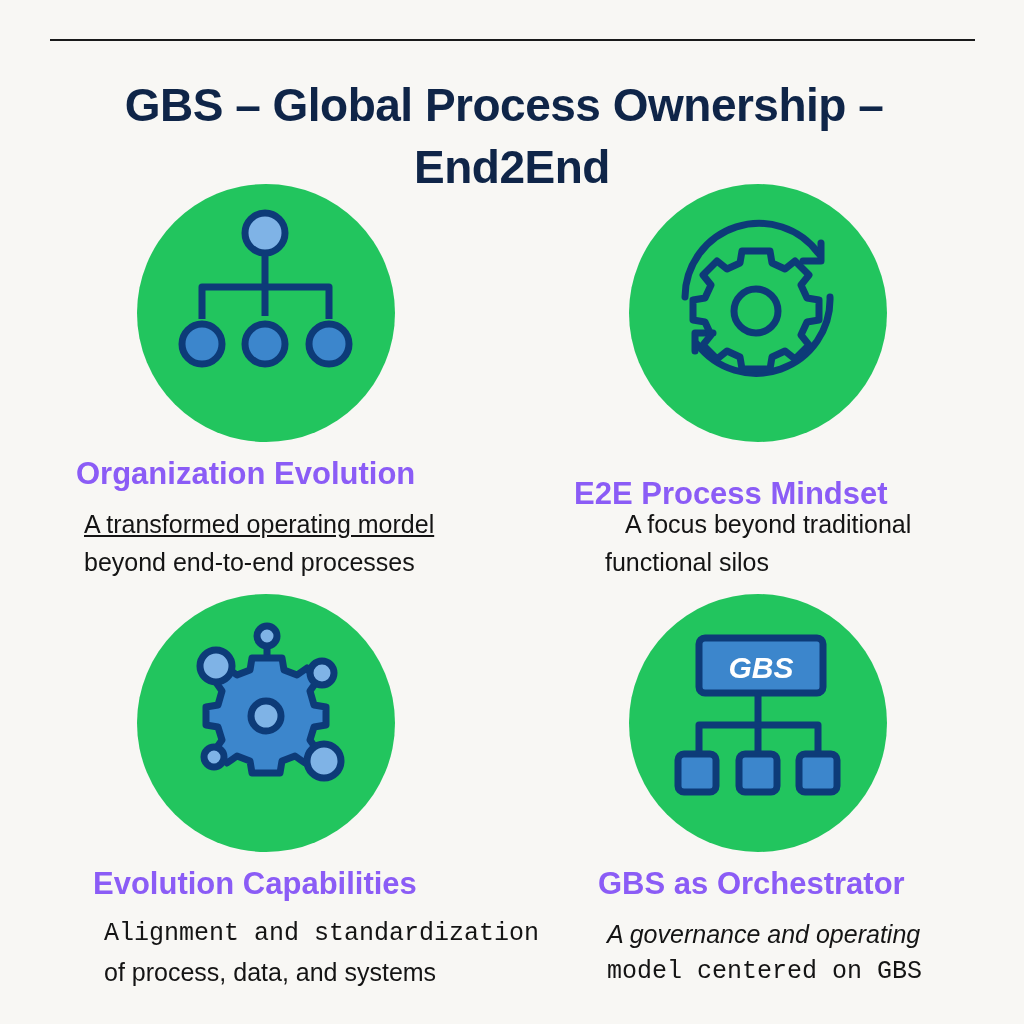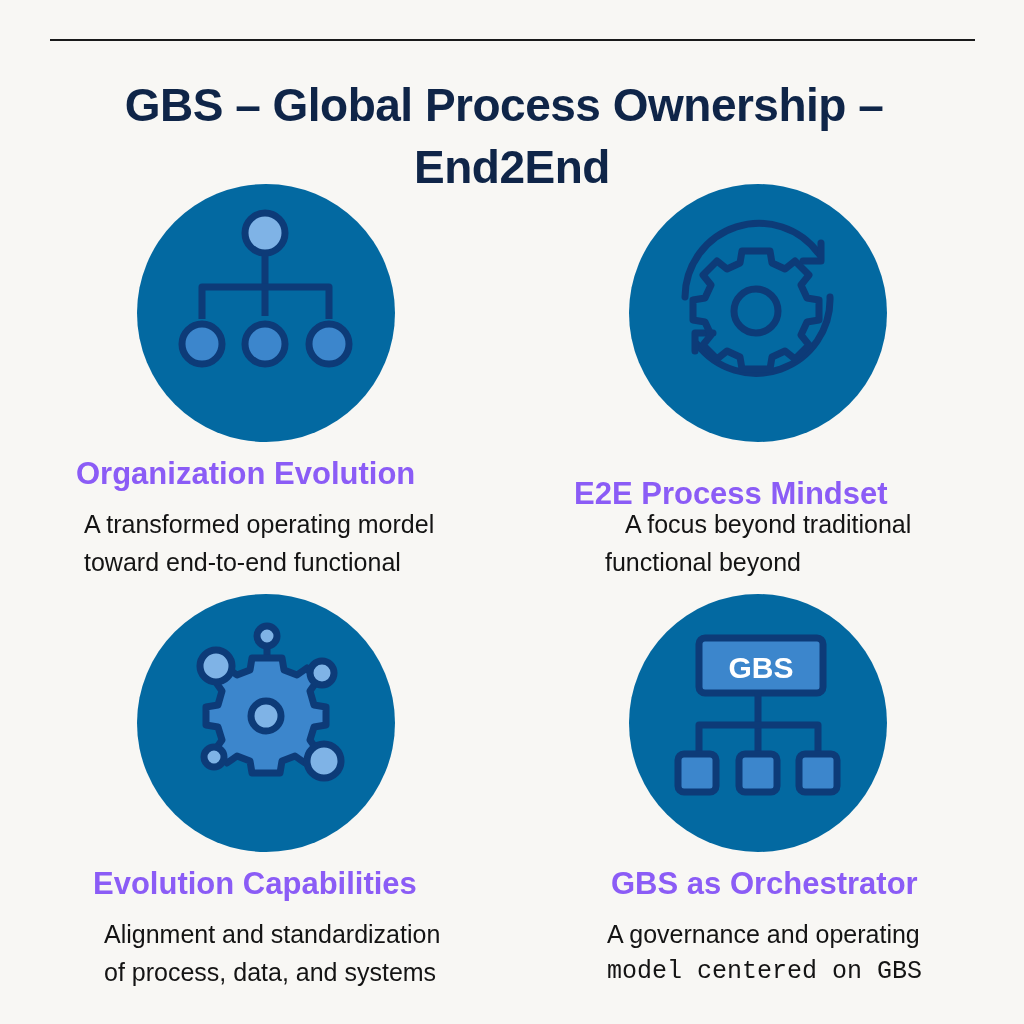--- a/index.html
+++ b/index.html
@@ -8,21 +8,21 @@
     font-family: "Liberation Sans", "DejaVu Sans", sans-serif;
   }
   .rule { position:absolute; left:50px; top:39px; width:925px; height:2px; background:#1a1a1a; }
   .title {
     position:absolute; left:0; width:1024px; text-align:center; color:#0f2548;
     font-weight:bold; font-size:46px; line-height:54px; letter-spacing:-0.5px;
   }
   .t1 { top:78px; left:-8px; }
   .t2 { top:140px; left:0; }
   .circle {
-    position:absolute; width:258px; height:258px; border-radius:50%; background:#0369a1;
+    position:absolute; width:258px; height:258px; border-radius:50%; background:#22c55e;font-style:italic;
   }
   .circle svg { position:absolute; left:0; top:0; width:258px; height:258px; }
   .head {
     position:absolute; color:#8b5cf6; font-weight:bold; font-size:31px; line-height:36px; white-space:nowrap;
   }
   .desc {
     position:absolute; color:#141414; font-size:25px; line-height:38px; white-space:nowrap;
   }
 </style>
 </head>
@@ -39,69 +39,69 @@
       <circle cx="128" cy="49" r="20" fill="#7fb3e6"></circle>
       <line x1="128" y1="69" x2="128" y2="132"></line>
       <polyline points="65,135 65,103 192,103 192,135"></polyline>
       <circle cx="65" cy="160" r="20" fill="#3c86cc"></circle>
       <circle cx="128" cy="160" r="20" fill="#3c86cc"></circle>
       <circle cx="192" cy="160" r="20" fill="#3c86cc"></circle>
     </g>
   </svg>
 </div>
 <div class="head" style="left:76px;top:456px;">Organization Evolution</div>
-<div class="desc" style="left:84px;top:505px;">A transformed operating mordel</div>
-<div class="desc" style="left:84px;top:543px;">toward end-to-end functional</div>
+<div class="desc" style="left:84px;top:505px;text-decoration:underline;">A transformed operating mordel</div>
+<div class="desc" style="left:84px;top:543px;">beyond end-to-end processes</div>
 
 <div class="circle" style="left:629px;top:184px;">
   <svg viewBox="0 0 258 258">
     <g fill="none" stroke="#0d3b78" stroke-width="7" stroke-linecap="round" stroke-linejoin="round">
       <path d="M 56 113 A 74 74 0 0 1 190 70"></path>
       <polyline points="174,77 192,77 192,59"></polyline>
       <path d="M 201 113 A 74 74 0 0 1 68 160"></path>
       <polyline points="84,149 66,149 66,167"></polyline>
       <path d="M 113 68 L 141 68 L 143 80 L 156 86 L 166 78 L 180 92 L 172 102 L 178 115 L 190 117 L 190 137 L 178 139 L 172 152 L 180 162 L 166 176 L 156 168 L 143 174 L 141 186 L 113 186 L 111 174 L 98 168 L 88 176 L 74 162 L 82 152 L 76 139 L 64 137 L 64 117 L 76 115 L 82 102 L 74 92 L 88 78 L 98 86 L 111 80 Z" transform="translate(0,-1) scale(1)"></path>
       <circle cx="127" cy="127" r="22"></circle>
     </g>
   </svg>
 </div>
 <div class="head" style="left:574px;top:476px;">E2E Process Mindset</div>
 <div class="desc" style="left:605px;top:505px;margin-left:20px;">A focus beyond traditional</div>
-<div class="desc" style="left:605px;top:543px;">functional beyond</div>
+<div class="desc" style="left:605px;top:543px;">functional silos</div>
 
 <div class="circle" style="left:137px;top:594px;">
   <svg viewBox="0 0 258 258">
     <g fill="none" stroke="#0d3b78" stroke-width="7" stroke-linecap="round" stroke-linejoin="round">
       <line x1="130" y1="53" x2="130" y2="78"></line>
       <line x1="90" y1="84" x2="103" y2="94"></line>
       <line x1="174" y1="84" x2="160" y2="94"></line>
       <line x1="88" y1="158" x2="103" y2="148"></line>
       <line x1="164" y1="148" x2="176" y2="157"></line>
       <path d="M 115 78 L 145 78 L 147 90 L 160 95 L 170 88 L 180 101 L 173 111 L 177 125 L 189 127 L 189 145 L 177 147 L 173 160 L 180 170 L 168 183 L 158 176 L 145 181 L 143 193 L 115 193 L 113 181 L 100 176 L 90 183 L 78 170 L 85 160 L 81 147 L 69 145 L 69 127 L 81 125 L 85 111 L 78 101 L 90 88 L 100 95 L 113 90 Z" fill="#3c86cc" transform="translate(0,-14) scale(1)"></path>
       <circle cx="129" cy="122" r="15" fill="#7fb3e6"></circle>
       <circle cx="130" cy="42" r="10" fill="#7fb3e6"></circle>
       <circle cx="79" cy="72" r="16" fill="#7fb3e6"></circle>
       <circle cx="185" cy="79" r="12" fill="#7fb3e6"></circle>
       <circle cx="77" cy="163" r="10" fill="#7fb3e6"></circle>
       <circle cx="187" cy="167" r="17" fill="#7fb3e6"></circle>
     </g>
   </svg>
 </div>
 <div class="head" style="left:93px;top:866px;">Evolution Capabilities</div>
-<div class="desc" style="left:104px;top:915px;">Alignment and standardization</div>
+<div class="desc" style="left:104px;top:915px;font-family:Liberation Mono, monospace;">Alignment and standardization</div>
 <div class="desc" style="left:104px;top:953px;">of process, data, and systems</div>
 
 <div class="circle" style="left:629px;top:594px;">
   <svg viewBox="0 0 258 258">
     <g fill="none" stroke="#0d3b78" stroke-width="7" stroke-linejoin="round">
       <rect x="70" y="44" width="124" height="55" rx="6" fill="#3c86cc"></rect>
       <line x1="129" y1="99" x2="129" y2="160"></line>
       <polyline points="70,160 70,131 189,131 189,160"></polyline>
       <rect x="49" y="160" width="38" height="38" rx="6" fill="#3c86cc"></rect>
       <rect x="110" y="160" width="38" height="38" rx="6" fill="#3c86cc"></rect>
       <rect x="170" y="160" width="38" height="38" rx="6" fill="#3c86cc"></rect>
     </g>
     <text x="132" y="84" text-anchor="middle" fill="#ffffff" font-family="Liberation Sans, sans-serif" font-weight="bold" font-size="30">GBS</text>
   </svg>
 </div>
-<div class="head" style="left:611px;top:866px;">GBS as Orchestrator</div>
-<div class="desc" style="left:607px;top:915px;">A governance and operating</div>
+<div class="head" style="left:598px;top:866px;">GBS as Orchestrator</div>
+<div class="desc" style="left:607px;top:915px;font-style:italic;">A governance and operating</div>
 <div class="desc" style="left:607px;top:953px;font-family:Liberation Mono, monospace;">model centered on GBS</div>
 
 </body></html>

